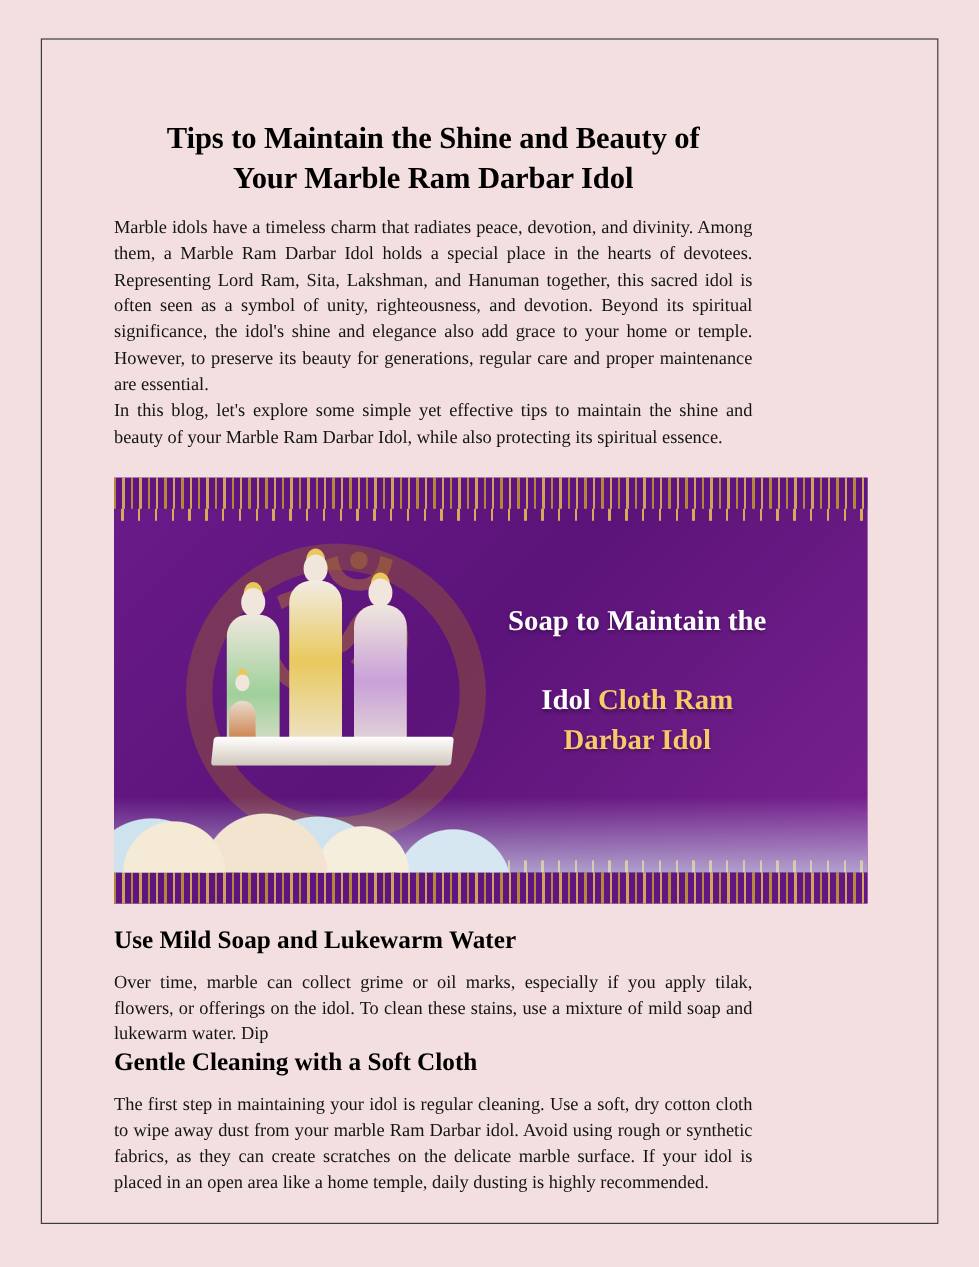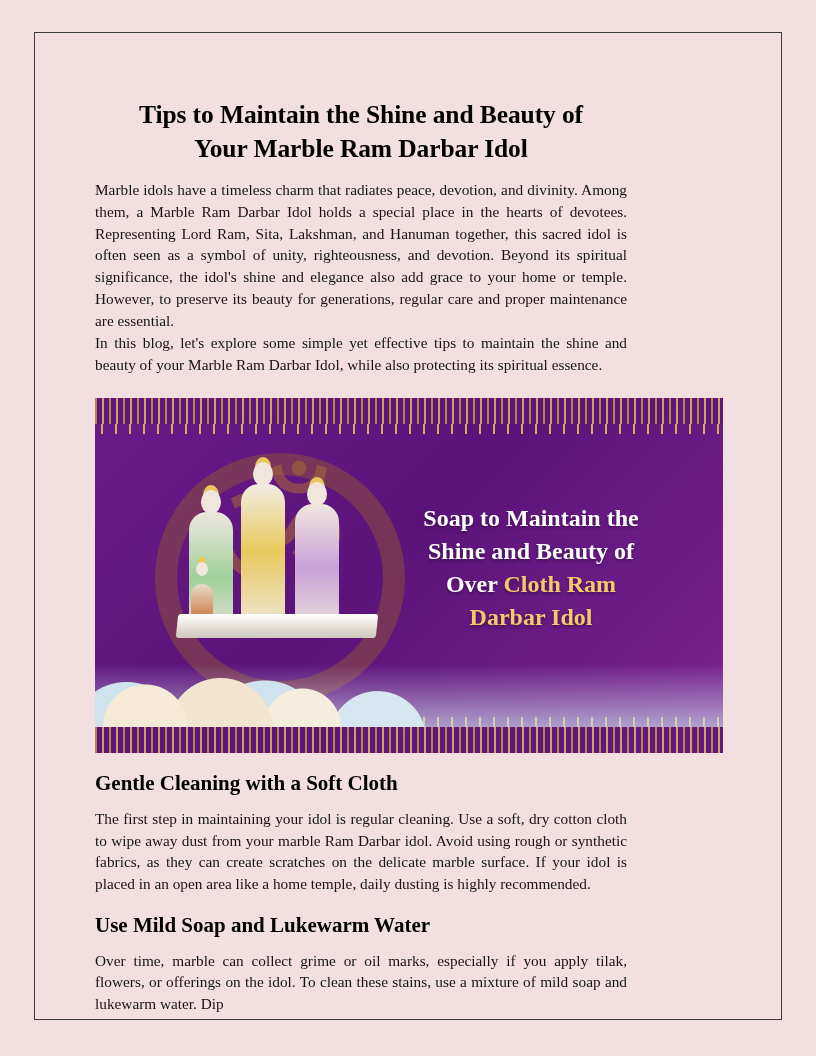--- a/index.html
+++ b/index.html
@@ -237,30 +237,30 @@
           </div>
         <div class="figure f4">
             <div class="head"></div>
             <div class="body"></div>
           </div>
         <div class="pedestal"></div>
       </div>
 
       <div class="headline">
         <span>Soap to Maintain the</span><br>
-        <span>Shine and Beauty of</span><br>
-        <span>Over </span><span class="accent">Cloth Ram</span><br>
+        <br>
+        <span>Idol </span><span class="accent">Cloth Ram</span><br>
         <span class="accent">Darbar Idol</span>
       </div>
+    </div>
+
+    <div class="section-block">
+      <h2 class="section-heading">Use Mild Soap and Lukewarm Water</h2>
+      <p class="body-text">Over time, marble can collect grime or oil marks, especially if you apply tilak, flowers, or offerings on the idol. To clean these stains, use a mixture of mild soap and lukewarm water. Dip</p>
     </div>
 
     <div class="section-block first">
       <h2 class="section-heading">Gentle Cleaning with a Soft Cloth</h2>
       <p class="body-text">The first step in maintaining your idol is regular cleaning. Use a soft, dry cotton cloth to wipe away dust from your marble Ram Darbar idol. Avoid using rough or synthetic fabrics, as they can create scratches on the delicate marble surface. If your idol is placed in an open area like a home temple, daily dusting is highly recommended.</p>
     </div>
 
-    <div class="section-block">
-      <h2 class="section-heading">Use Mild Soap and Lukewarm Water</h2>
-      <p class="body-text">Over time, marble can collect grime or oil marks, especially if you apply tilak, flowers, or offerings on the idol. To clean these stains, use a mixture of mild soap and lukewarm water. Dip</p>
-    </div>
-
   </div>
 </div>
 
 </body></html>

